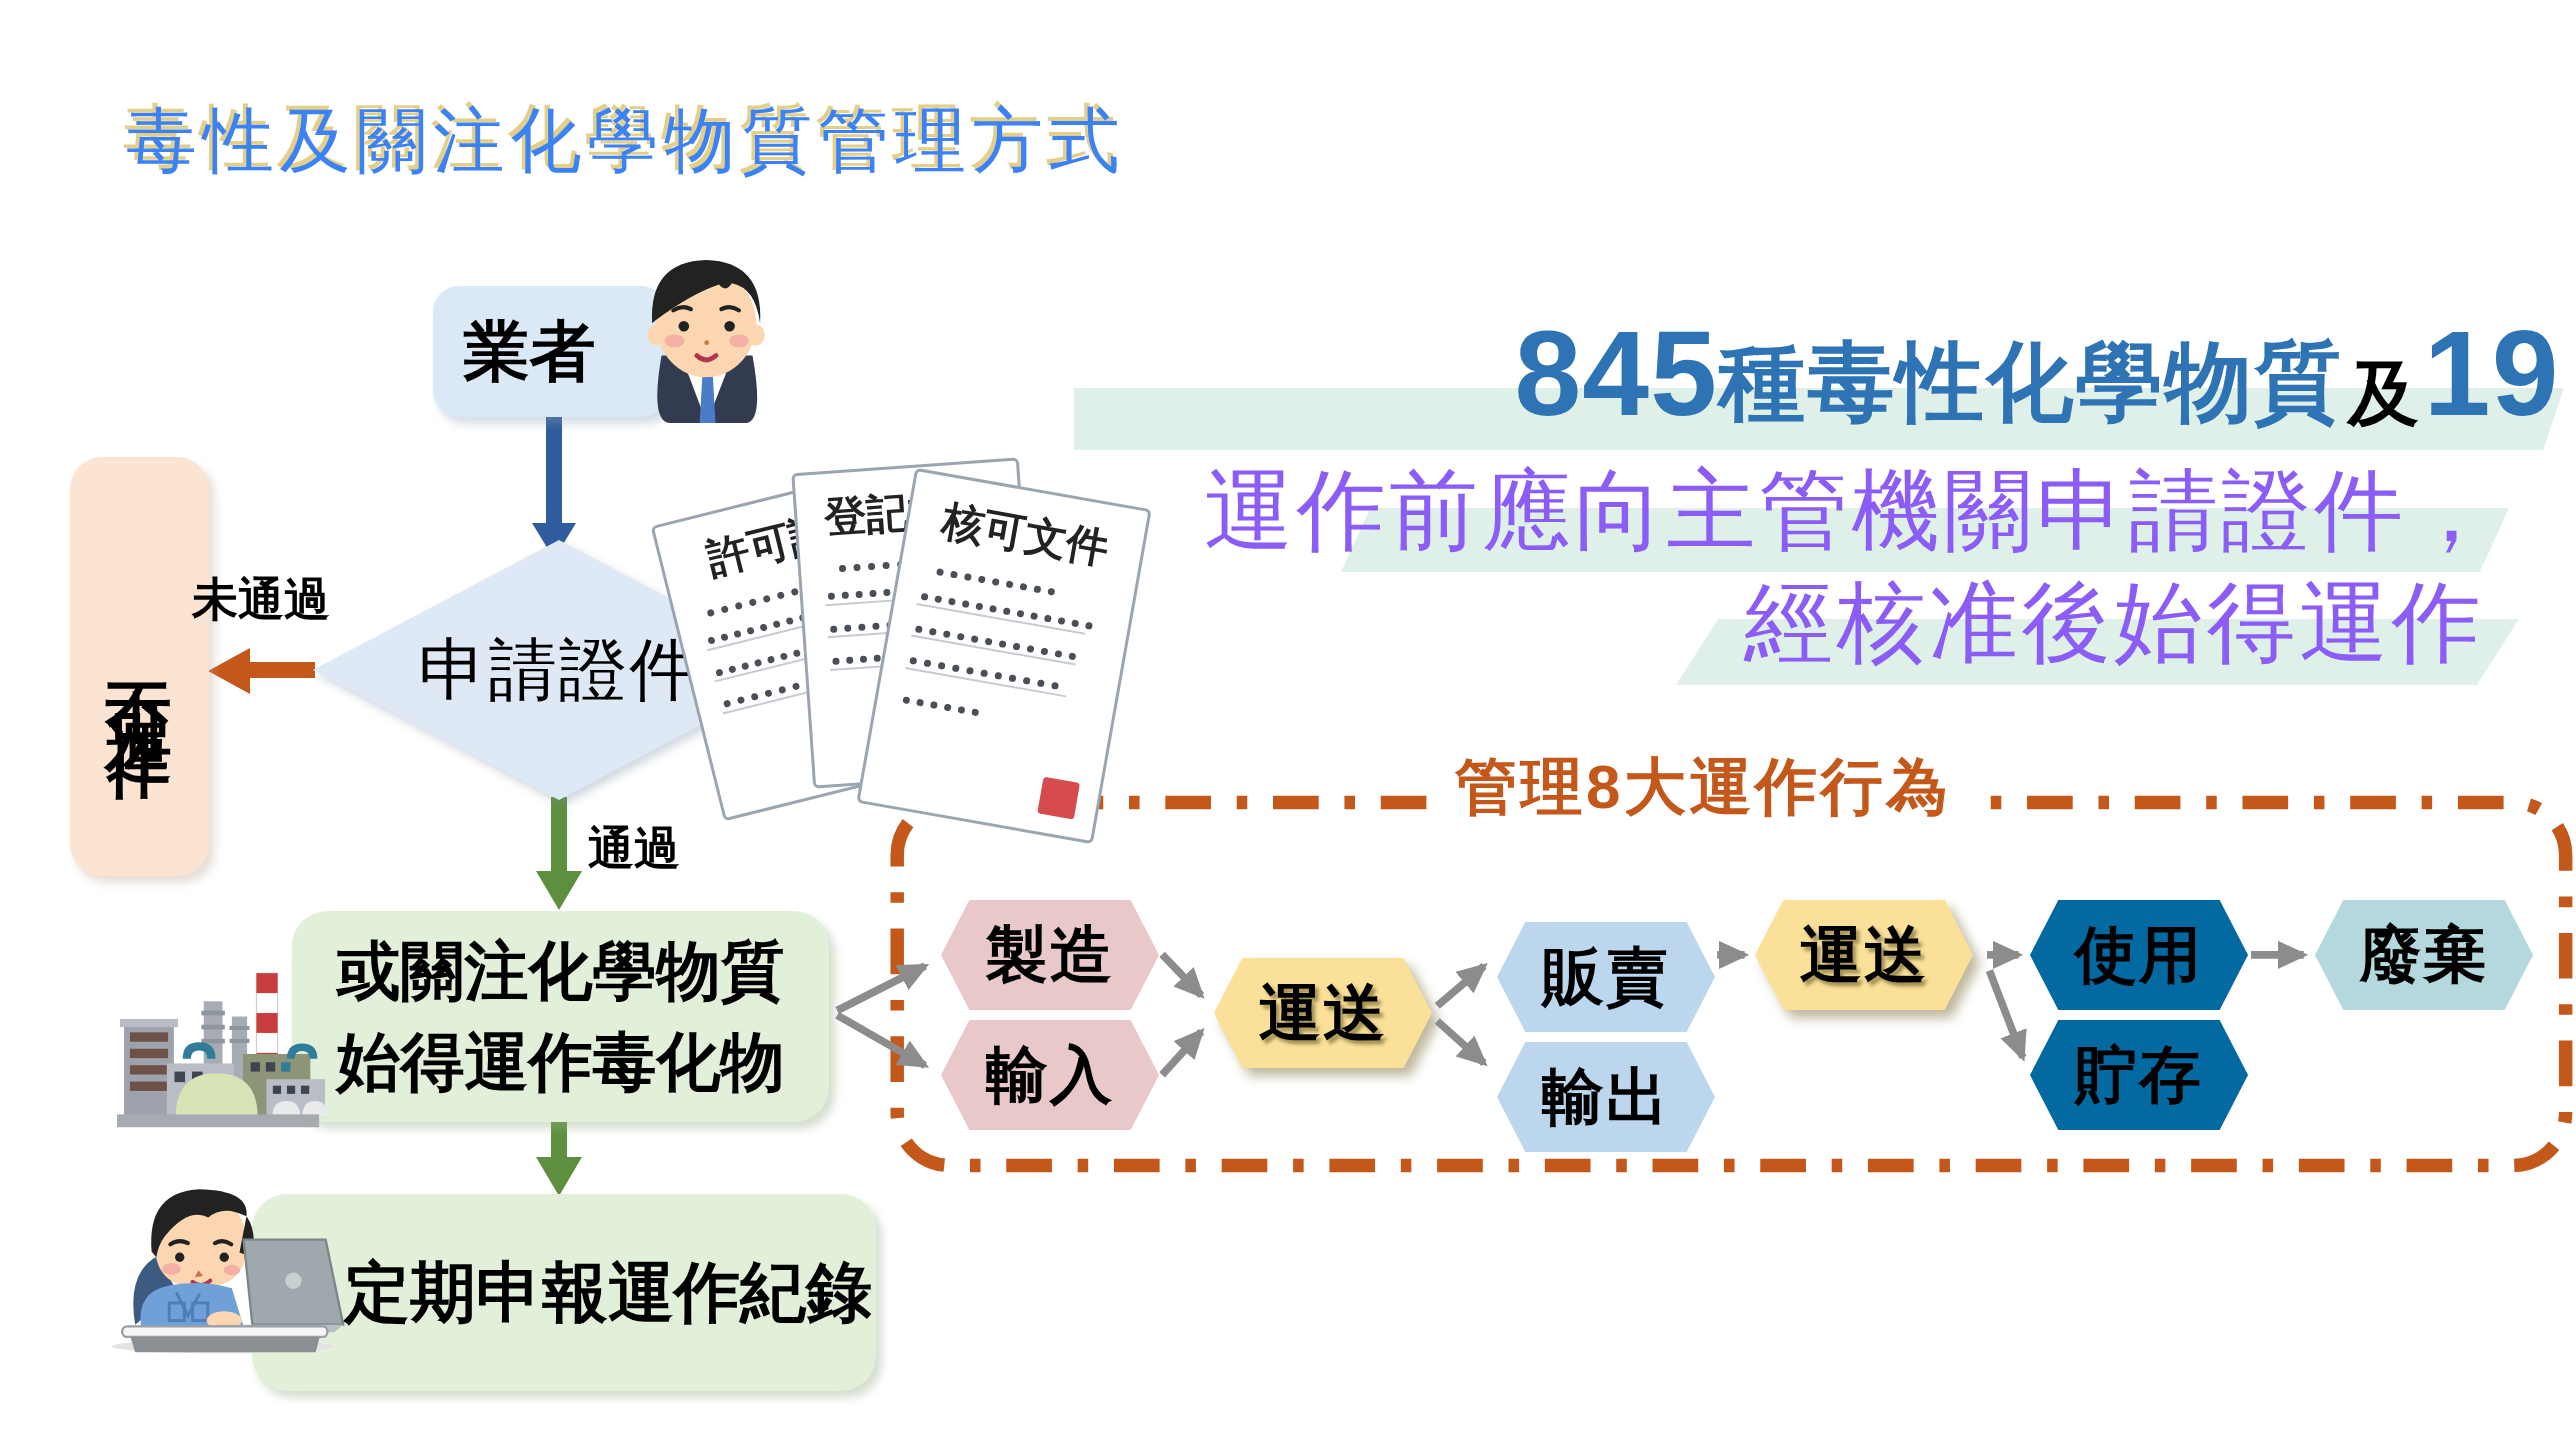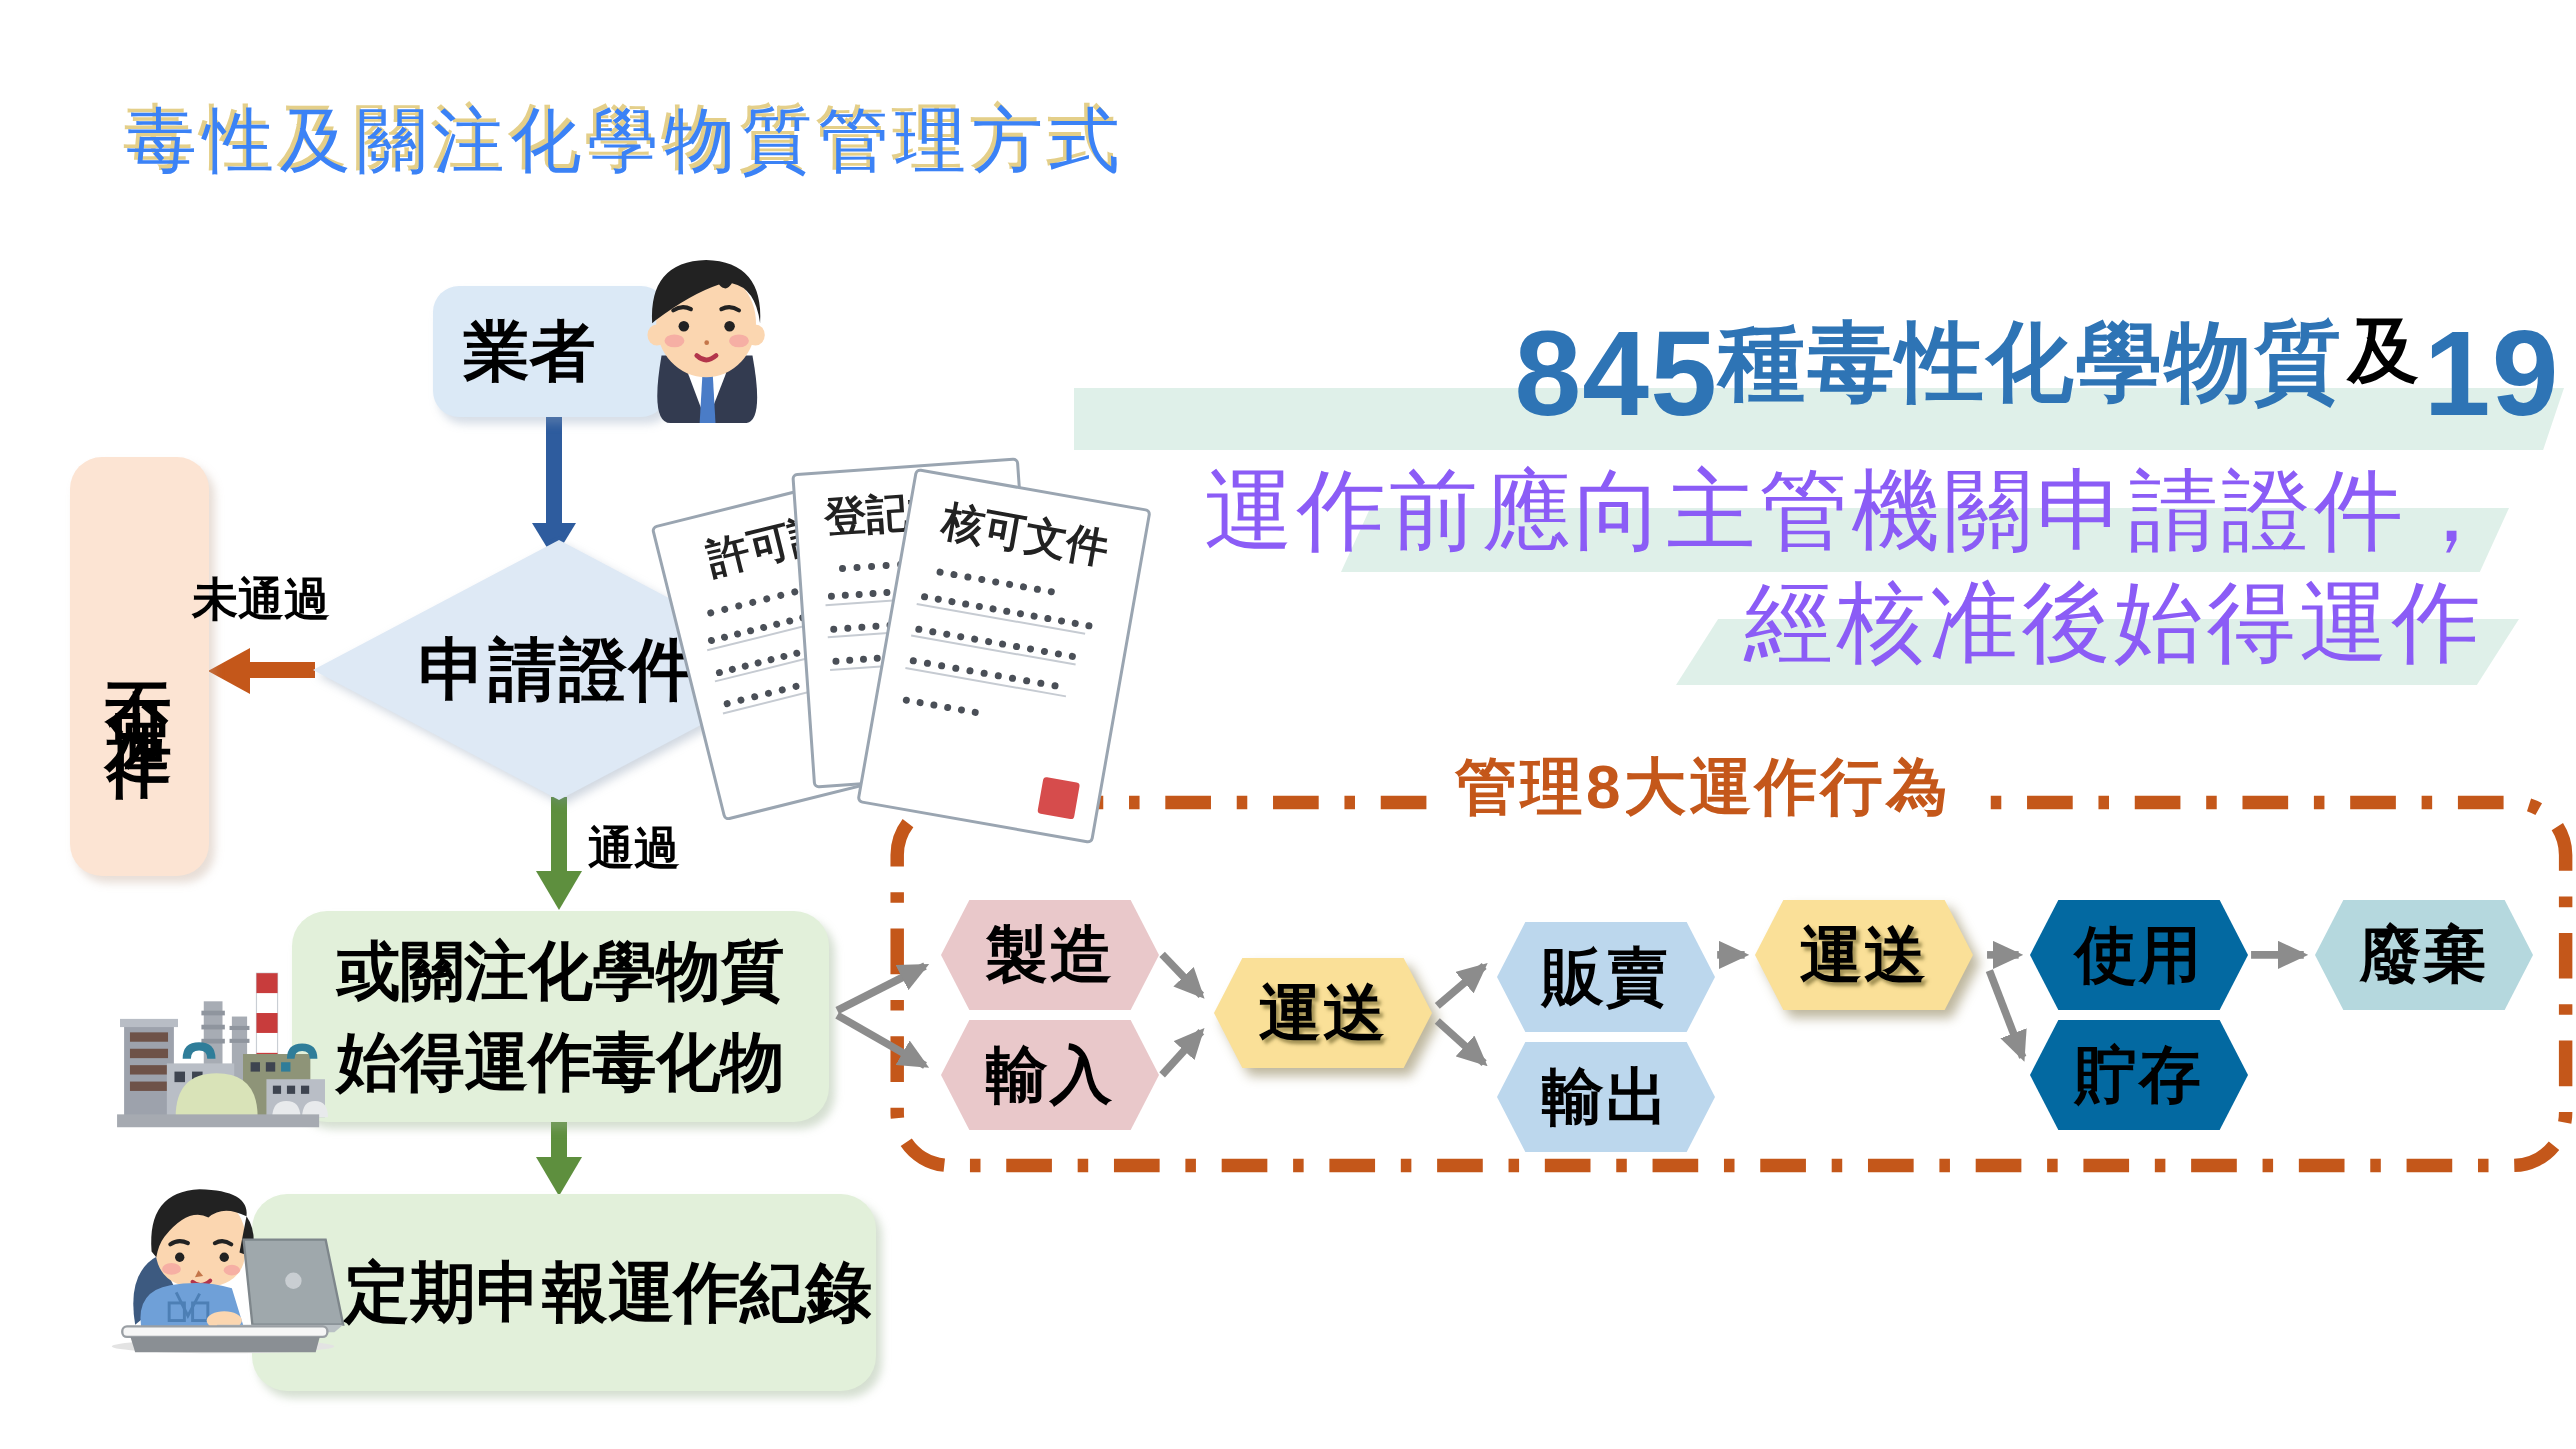--- a/index.html
+++ b/index.html
@@ -5,21 +5,21 @@
   html,body{margin:0;padding:0;background:#fff;}
   body{width:2576px;height:1449px;position:relative;overflow:hidden;
        font-family:"Liberation Sans",sans-serif;color:#000;}
   .abs{position:absolute;}
 
   
   .page-title{left:126px;top:94px;font-size:71px;font-weight:normal;color:#3b82f6;
     letter-spacing:5.9px;text-shadow:-3.5px -4.1px 0 rgba(223,199,116,.85);white-space:nowrap;}
 
   
-  .headline{top:304px;right:16.4px;display:flex;align-items:flex-start;white-space:nowrap;z-index:4;}
+  .headline{top:304px;right:16.4px;display:flex;align-items:flex-end;white-space:nowrap;z-index:4;}
   .headline .num{font-size:120px;font-weight:bold;color:#2E74B5;letter-spacing:1.2px;}
   .headline .seg{font-size:87px;font-weight:bold;color:#2E74B5;letter-spacing:2.3px;}
   .headline .conj{font-size:71px;font-weight:bold;color:#000;padding:0 4.7px;}
   .band{background:#DFF0E9;z-index:1;}
   .band1{left:1074px;top:388px;width:1490px;height:62px;
          clip-path:polygon(0 0,100% 0,98.6% 100%,0 100%);}
   .band2{left:1341px;top:508px;width:1168px;height:64px;
          clip-path:polygon(2.5% 0,100% 0,97.5% 100%,0 100%);}
   .band3{left:1676px;top:619px;width:843px;height:66px;
          clip-path:polygon(5% 0,100% 0,95% 100%,0 100%);}
@@ -32,21 +32,21 @@
   .operator-box{left:433px;top:286px;width:234px;height:131px;background:#DBE9F6;
     border-radius:26px;display:flex;align-items:center;justify-content:center;
     box-shadow:5.9px 7px 8.2px rgba(140,160,185,.35);z-index:2;}
   .operator-box span{font-size:66px;font-weight:bold;padding-right:41px;}
 
   .diamond-wrap{left:313px;top:540px;width:492px;height:260px;z-index:2;
     filter:drop-shadow(4.7px 5.9px 4.7px rgba(120,140,165,.35));}
   .diamond{width:100%;height:100%;background:#DEE9F5;
     clip-path:polygon(50% 0,100% 50%,50% 100%,0 50%);
     display:flex;align-items:center;justify-content:center;}
-  .diamond span{font-size:68px;font-weight:bold;letter-spacing:2.3px;}
+  .diamond span{font-size:68px;font-weight:normal;letter-spacing:2.3px;}
 
   .fail-box{left:70px;top:457px;width:139px;height:419px;background:#FCE4D3;
     border-radius:32px;display:flex;align-items:center;justify-content:center;
     box-shadow:5.9px 7px 8.2px rgba(190,160,140,.35);z-index:2;}
   .fail-box span{writing-mode:vertical-rl;text-orientation:upright;
     font-size:66px;font-weight:bold;letter-spacing:17.6px;}
 
   .edge-label{font-size:46px;font-weight:bold;z-index:3;white-space:nowrap;}
   .lbl-fail{left:192px;top:569px;}
   .lbl-pass{left:588px;top:818px;}

